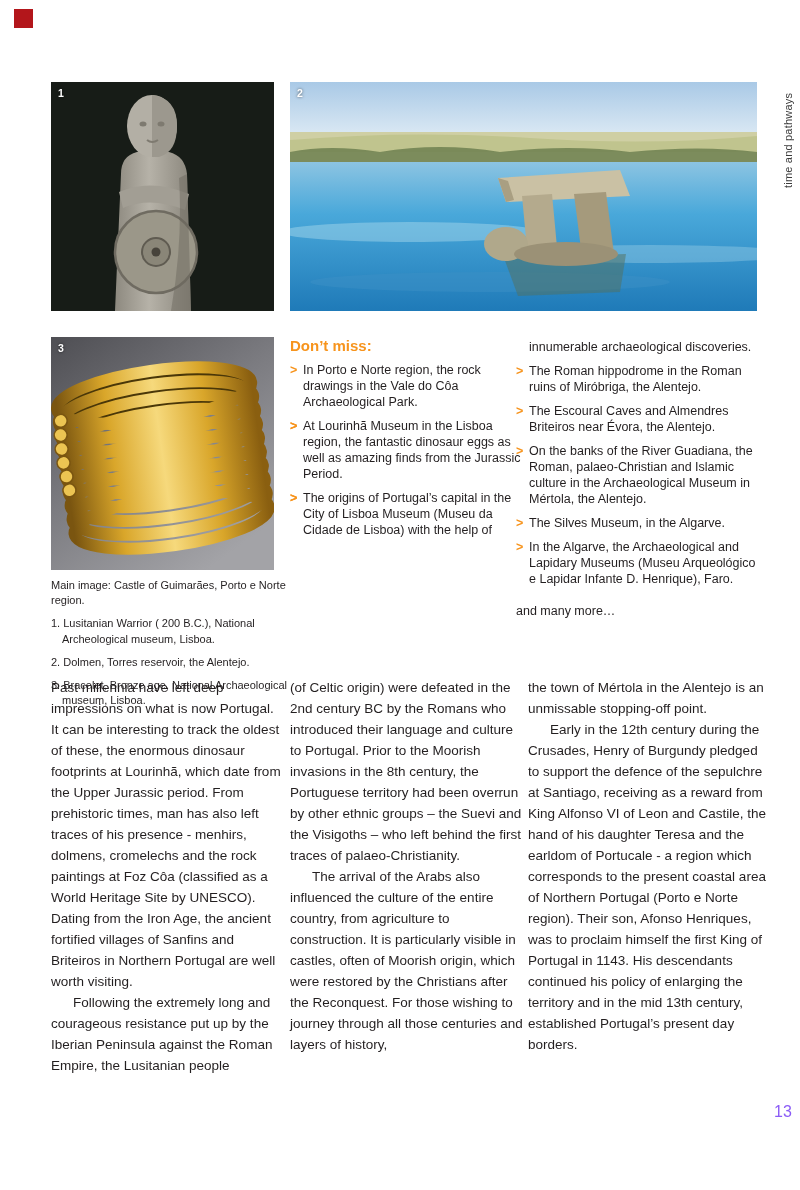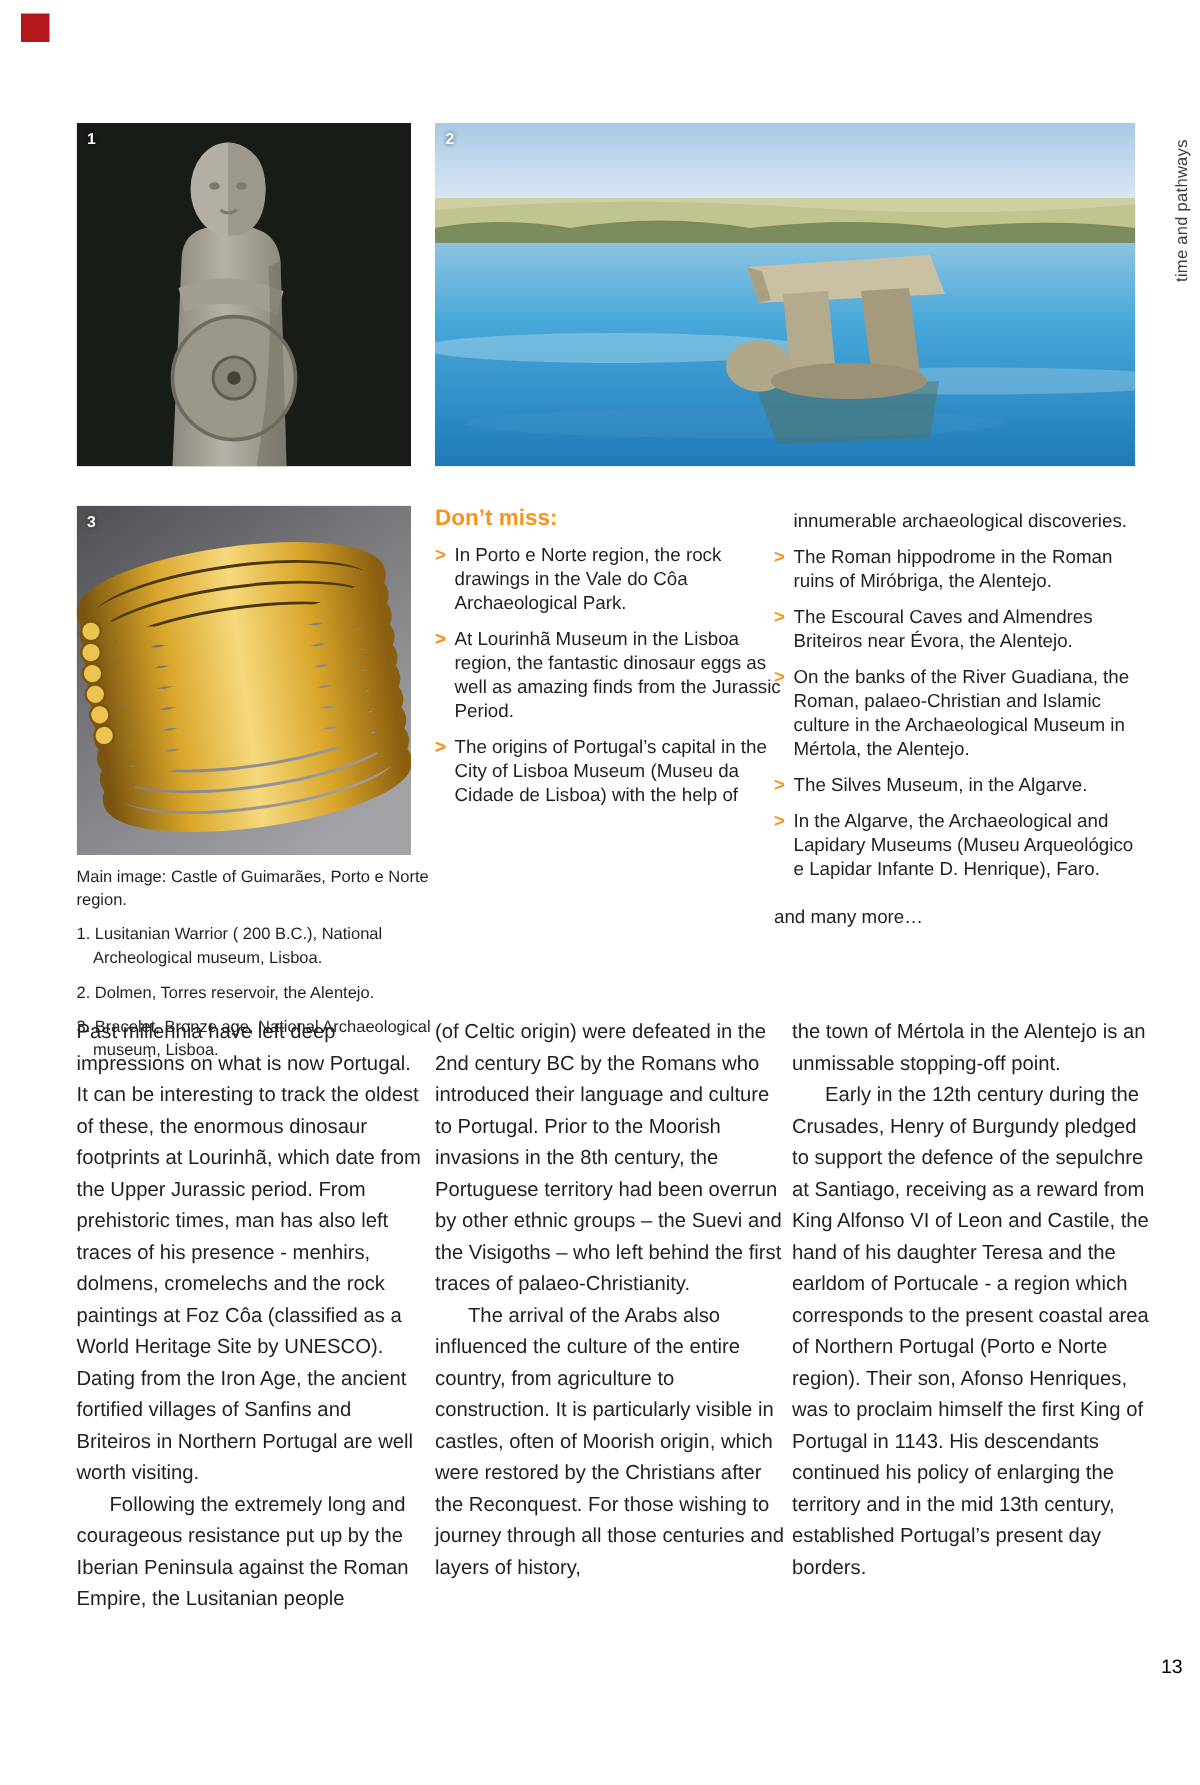--- a/index.html
+++ b/index.html
@@ -34,21 +34,21 @@
   .dm-list li{position:relative;padding-left:13px;margin:0 0 8px 0;font-size:12.5px;line-height:16px;}
   .dm-list .mk{position:absolute;left:0;top:0;color:#F7941D;font-weight:bold;}
   .dm-intro{padding-left:13px;font-size:12.5px;line-height:16px;margin:0 0 8px 0;}
   .dm-more{font-size:12.5px;line-height:16px;margin-top:16px;}
   .article-col{position:absolute;top:677px;font-size:13.5px;line-height:21px;}
   .ac1{left:51px;width:231px;}
   .ac2{left:290px;width:233px;}
   .ac3{left:528px;width:243px;}
   .article-col p{margin:0;}
   .article-col p.indent{text-indent:22px;}
-  .page-number{position:absolute;left:774px;top:1103px;font-size:13px;color:#000000;}
+  .page-number{position:absolute;left:774px;top:1103px;font-size:16px;color:#8b5cf6;}
 </style>
 </head>
 <body>
 
 <div class="page">
 
   <div class="logo" style="background: rgb(179, 22, 27);"></div>
 
   <div class="edge-label">time and pathways</div>
 

